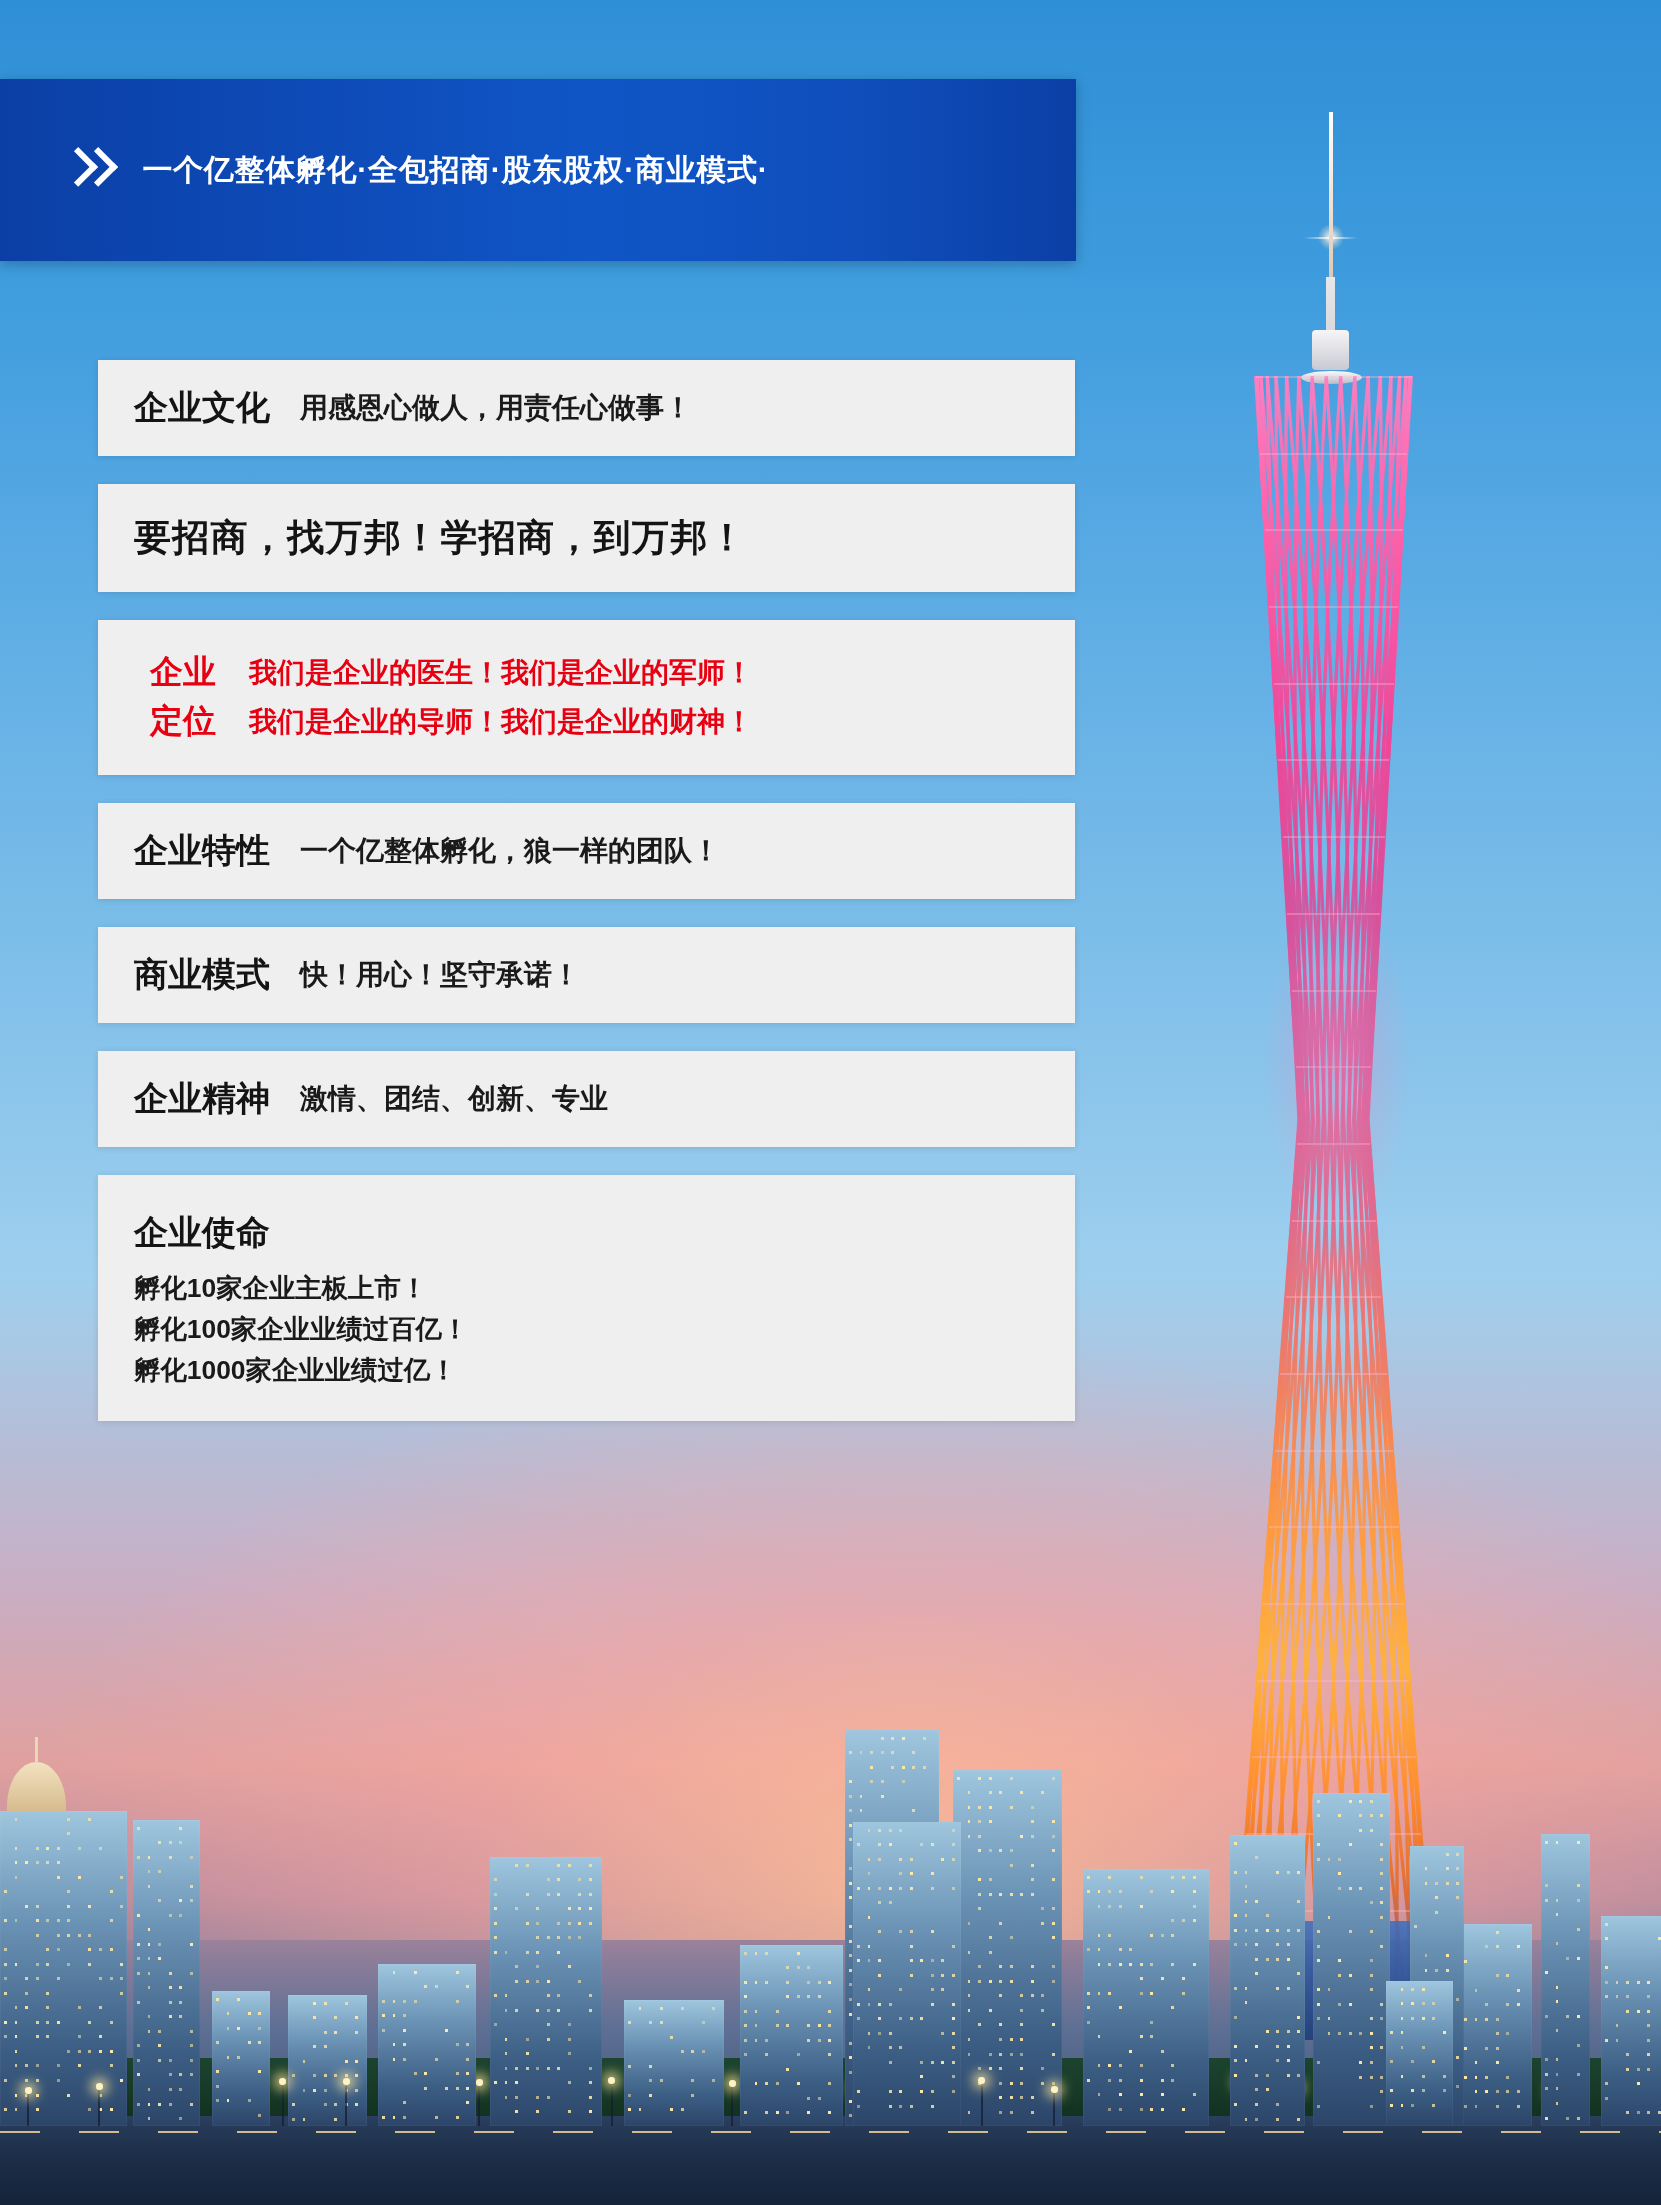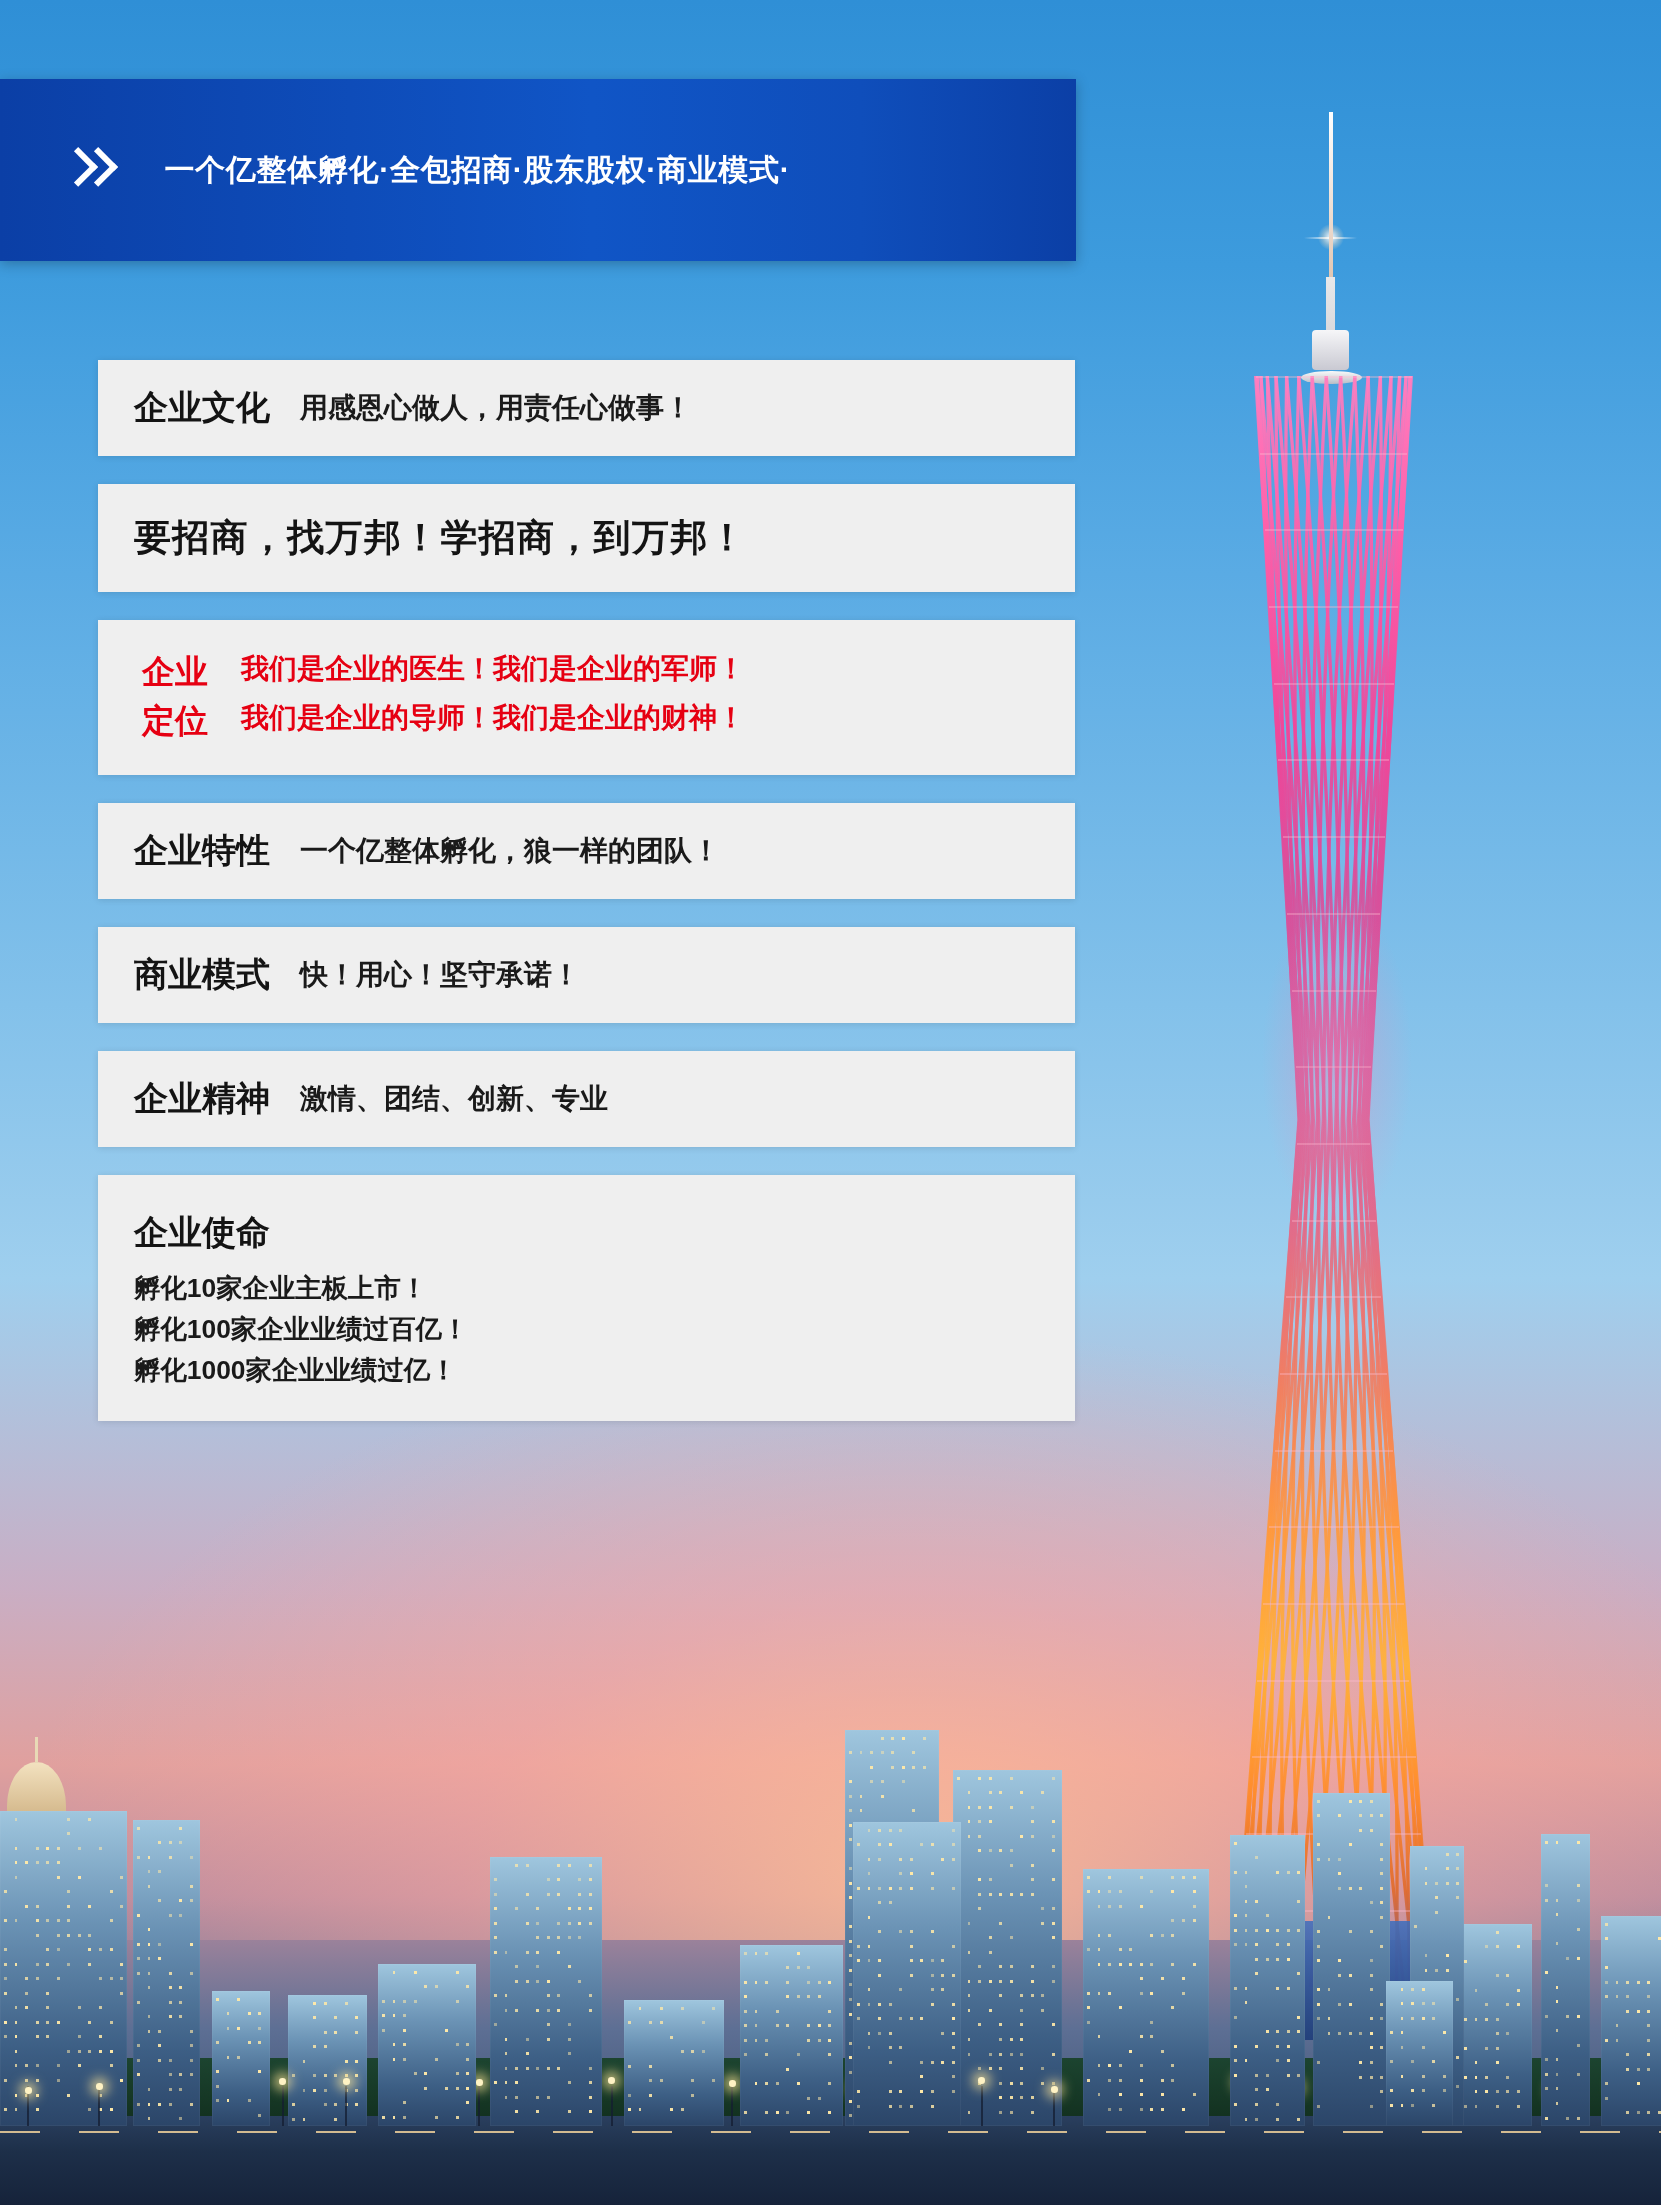--- a/index.html
+++ b/index.html
@@ -127,21 +127,20 @@
   .lamp-pole{
     position:absolute;bottom:79px;width:2px;height:40px;background:rgba(20,30,50,.75);
   }
 
   
   .banner{
     position:absolute;left:0;top:79px;width:1076px;height:182px;
     background:linear-gradient(90deg,#0b3fa6 0%,#1055c6 55%,#0f4ebb 80%,#0b3fa6 100%);
     display:flex;align-items:center;
     box-shadow:0 2.6px 12px rgba(0,0,0,.25);
-    gap:22px;
   }
   .chev{
     margin-left:63px;margin-right:26.4px;flex:0 0 auto;
     width:53px;height:53px;position:relative;
   }
   .chev span{
     position:absolute;top:9.2px;width:22.4px;height:22.4px;
     border-top:6px solid #fff;border-right:6px solid #fff;
     transform:rotate(45deg);
   }
@@ -167,21 +166,21 @@
   .card .lead{
     font-size:34px;font-weight:bold;color:#141414;white-space:nowrap;
   }
   .card .body-text{
     font-size:28px;font-weight:bold;color:#1a1a1a;margin-left:30px;white-space:nowrap;
   }
   .card.headline{padding:29px 36px;}
   .card.headline .lead{font-size:37px;letter-spacing:1.3px;}
 
   .card.position{display:block;padding:26.4px 36px;}
-  .pos-row{display:flex;margin:4px 8px;}
+  .pos-row{display:flex;align-items:center;margin:4px 16px;}
   .pos-label{
     font-size:33px;font-weight:bold;color:#e60012;width:99px;flex:0 0 99px;
   }
   .pos-text{font-size:28px;font-weight:bold;color:#e60012;}
 
   .card.mission{display:block;padding:35px 36px 30px;}
   .mission-title{font-size:34px;font-weight:bold;color:#141414;margin-bottom:12px;}
   .mission-line{font-size:26.4px;font-weight:bold;color:#1a1a1a;line-height:1.55;}
 </style>
 </head>

